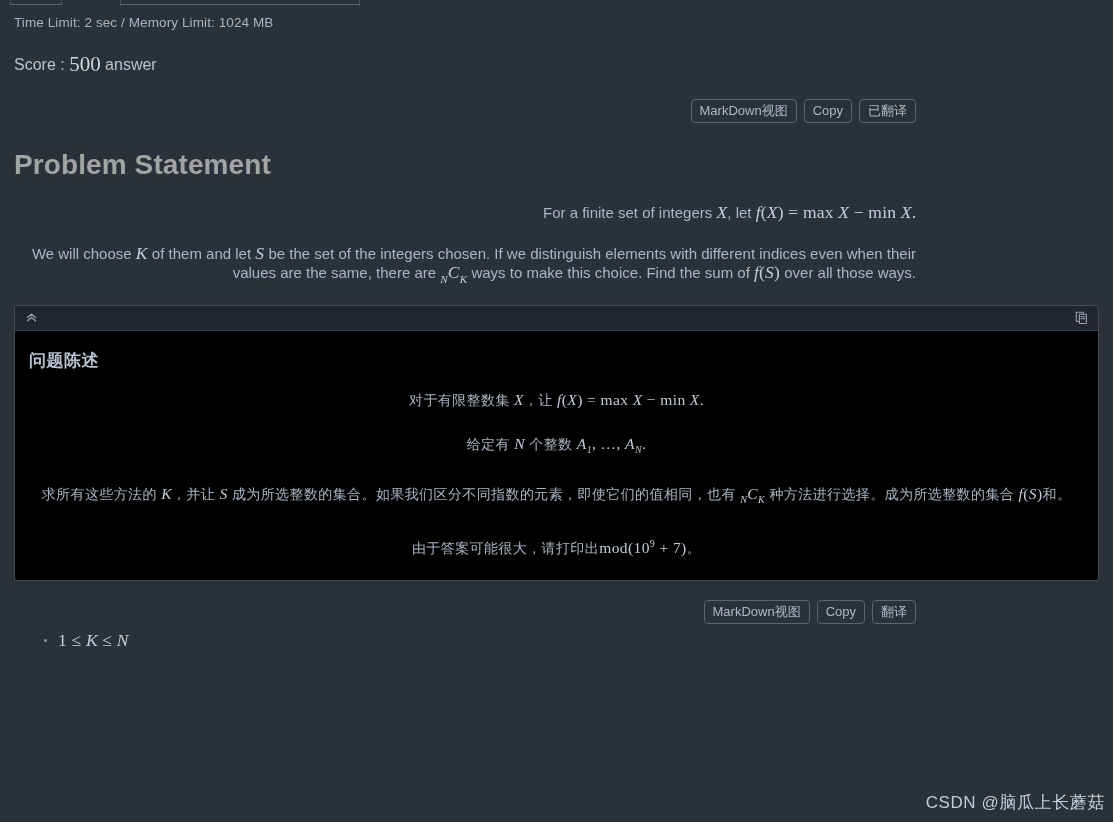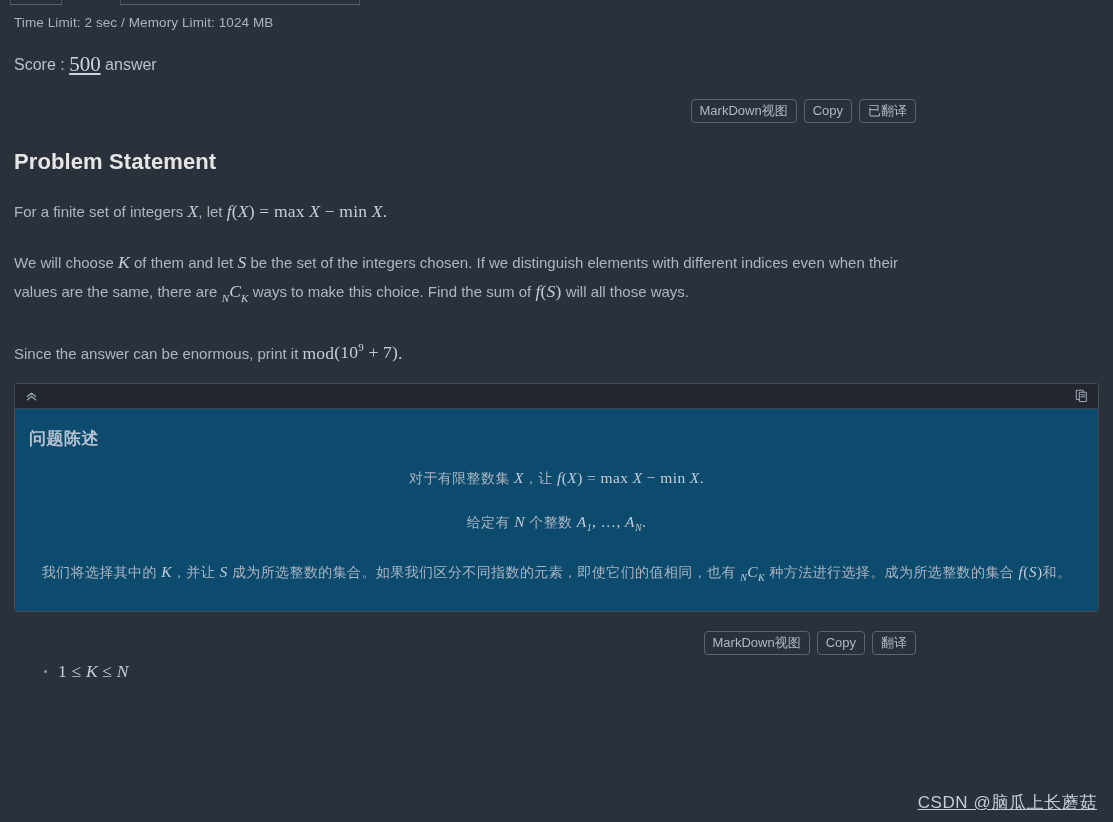--- a/index.html
+++ b/index.html
@@ -56,21 +56,20 @@
   .score-line {
     font-size: 16px;
     color: #b9c2ce;
     margin: 22px 0 0 0;
   }
   .score-num {
     font-family: "Liberation Serif", serif;
     font-size: 21px;
     color: #cdd6e2;
     vertical-align: -1px;
-    text-decoration: underline;
   }
 
   
   .btn-row {
     display: flex;
     justify-content: flex-end;
     align-items: center;
     gap: 7px;
   }
   .btn-row.top { margin-top: 22px; }
@@ -84,32 +83,33 @@
     font-size: 13px;
     font-family: "Liberation Sans", sans-serif;
     padding: 3px 8px 4px 8px;
     line-height: 15px;
     cursor: pointer;
     white-space: nowrap;
   }
 
   
   h2.section {
-    font-size: 22px;
+    font-size: 28px;
     font-weight: bold;
-    color: #e5e5e5;
+    color: #a3a3a3;
     margin: 26px 0 10px 0;
     letter-spacing: 0.1px;
   }
 
   p.para {
     font-size: 15px;
-    line-height: 28px;
+    line-height: 19px;
     color: #aab6c4;
     margin: 22px 0 0 0;
+    text-align: right;
   }
 
   
   .m {
     font-family: "Liberation Serif", serif;
     font-style: italic;
     font-size: 17.5px;
     color: #c4cedb;
     letter-spacing: 0.2px;
   }
@@ -148,21 +148,21 @@
   .tb-icon {
     width: 16px; height: 16px;
     display: inline-flex;
     align-items: center;
     justify-content: center;
     cursor: pointer;
     color: #9aa4b2;
   }
   .trans-body {
     padding: 12px 14px 18px 14px;
-    background: #0c4a6e;
+    background: #000000;
   }
   h3.cn-heading {
     font-size: 17px;
     font-weight: bold;
     color: #b7c2d0;
     margin: 6px 0 14px 0;
     letter-spacing: 0.5px;
   }
   p.cn-para {
     font-size: 14px;
@@ -201,27 +201,26 @@
     left: 0;
     top: 11px;
     width: 3px; height: 3px;
     border-radius: 50%;
     background: #8b95a3;
   }
 
   
   .watermark {
     position: absolute;
-    right: 16px;
+    right: 8px;
     bottom: 8px;
     font-size: 17px;
     color: #c3ccd8;
     letter-spacing: 0.6px;
     pointer-events: none;
-    text-decoration: underline;
   }
 </style>
 </head>
 <body>
 
 <div class="tabstrip">
   <div class="tab-remnant a"></div>
   <div class="tab-remnant b"></div>
 </div>
 
@@ -254,27 +253,23 @@
 
     <p class="para">
       <span>We will choose</span>
       <span class="m">K</span>
       <span>of them and let</span>
       <span class="m">S</span>
       <span>be the set of the integers chosen. If we distinguish elements with different indices even when their values are the same, there are</span>
       <span class="m"><sub style="font-size:11px;">N</sub>C<sub>K</sub></span>
       <span>ways to make this choice. Find the sum of</span>
       <span class="m">f<span class="mnum">(</span>S<span class="mnum">)</span></span>
-      <span>will all those ways.</span>
+      <span>over all those ways.</span>
     </p>
 
-    <p class="para">
-      <span>Since the answer can be enormous, print it</span>
-      <span class="m up">mod<span class="mnum">(10<sup>9</sup> + 7)</span></span><span class="mnum">.</span>
-    </p>
 
   </div>
 
   <div class="trans-wrap">
     <div class="trans-toolbar">
       <span class="tb-icon">
         <svg width="13" height="13" viewBox="0 0 16 16" fill="none" stroke="#9aa4b2" stroke-width="1.6" stroke-linecap="round" stroke-linejoin="round">
           <polyline points="3,8 8,4 13,8"></polyline>
           <polyline points="3,12 8,8 13,12"></polyline>
         </svg>
@@ -299,29 +294,32 @@
       </p>
 
       <p class="cn-para">
         <span>给定有</span>
         <span class="cn-m">N</span>
         <span>个整数</span>
         <span class="cn-m">A<sub>1</sub><span class="cn-m up">, …, </span>A<sub>N</sub></span><span class="cn-m up">.</span>
       </p>
 
       <p class="cn-para">
-        <span>我们将选择其中的</span>
+        <span>求所有这些方法的</span>
         <span class="cn-m">K</span><span>，并让</span>
         <span class="cn-m">S</span>
         <span>成为所选整数的集合。如果我们区分不同指数的元素，即使它们的值相同，也有</span>
         <span class="cn-m"><sub style="font-size:10px;">N</sub>C<sub>K</sub></span>
         <span>种方法进行选择。成为所选整数的集合</span>
         <span class="cn-m">f<span class="cn-m up">(</span>S<span class="cn-m up">)</span></span><span>和。</span>
       </p>
 
+      <p class="cn-para">
+        <span>由于答案可能很大，请打印出</span><span class="cn-m up">mod<span class="cn-m up">(10<sup>9</sup> + 7)</span></span><span>。</span>
+      </p>
     </div>
   </div>
 
   <div class="content">
     <div class="btn-row bottom">
       <button class="ui-btn">MarkDown视图</button>
       <button class="ui-btn">Copy</button>
       <button class="ui-btn">翻译</button>
     </div>
 

